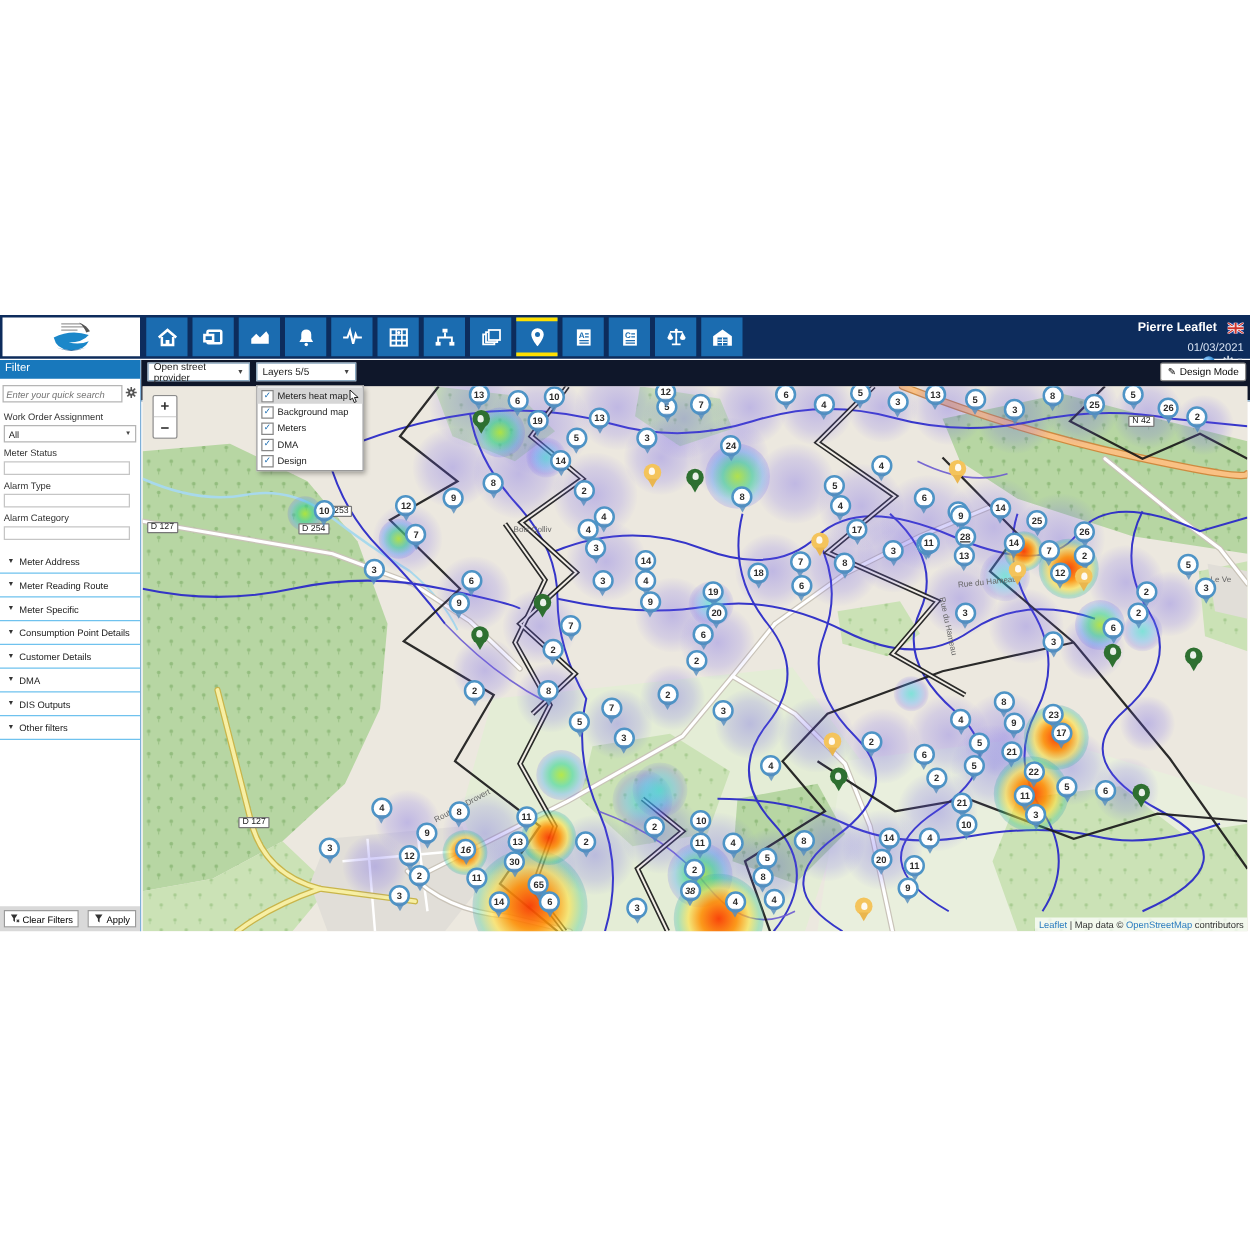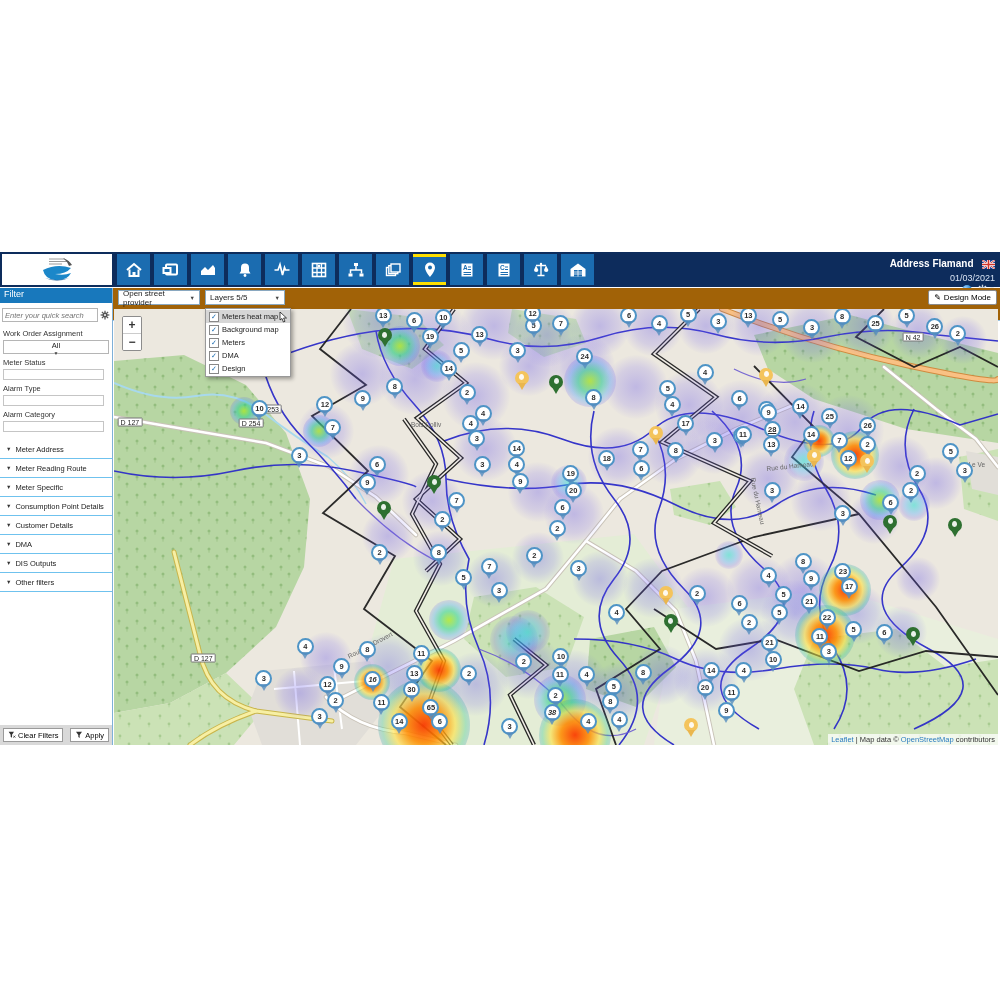--- a/index.html
+++ b/index.html
@@ -20,32 +20,32 @@
   .user-icons{display:flex;justify-content:flex-end;align-items:center;gap:5px;margin-top:1px;}
   .globe{width:10px;height:10px;border-radius:50%;background:radial-gradient(circle at 35% 30%, #9fd2ff 0%, #2a87d0 55%, #105a9a 100%);display:inline-block;}
   .gear-wrap{display:flex;align-items:center;gap:1px;color:#cfd8e3;font-size:6px;}
 
   
   .sidebar{position:absolute;left:0;top:36px;width:113px;bottom:0;background:#fff;border-right:1px solid #7fb0d8;box-sizing:border-box;}
   .sidebar-title{height:13px;background:#1878bc;color:#fff;font-size:9px;padding:1px 4px;}
   .search-row{display:flex;align-items:center;gap:2px;padding:3px 2px 2px 2px;}
   .search-input{flex:1;width:80px;height:12px;font-size:7.5px;font-style:italic;border:1px solid #b5b5b5;padding:0 2px;color:#444;font-family:"Liberation Sans",sans-serif;}
   .flabel{font-size:7.5px;color:#333;padding:3px 3px 1px 3px;}
-  .fselect{margin:1px 3px;height:12px;border:1px solid #b5b5b5;font-size:7.5px;display:flex;align-items:center;justify-content:space-between;padding:0 3px;color:#222;cursor:pointer;background:#fff;flex-direction:column;}
+  .fselect{margin:1px 3px;height:12px;border:1px solid #b5b5b5;font-size:7.5px;display:flex;align-items:center;justify-content:space-between;padding:0 3px;color:#222;cursor:pointer;background:#fff;}
   .fselect .caret{font-size:5px;color:#444;}
   .finput{display:block;margin:1px 3px;width:101px;height:11px;border:1px solid #c5c5c5;font-size:7.5px;padding:0 2px;box-sizing:border-box;}
   .sections{margin-top:8px;}
   .section-row{display:flex;align-items:center;gap:4px;height:18px;border-bottom:1px solid #6fc2ee;padding-left:6px;cursor:pointer;}
   .section-row .tri{font-size:5.5px;color:#333;}
   .section-row .slab{font-size:7.5px;color:#222;}
   .sidebar-bottom{position:absolute;bottom:0;left:0;right:0;height:20px;background:#d9d9d9;display:flex;align-items:center;justify-content:space-between;padding:0 3px;box-sizing:border-box;}
   .sb-btn{background:#fff;border:1px solid #9a9a9a;font-size:7.5px;height:14px;display:flex;align-items:center;gap:2px;padding:0 4px;cursor:pointer;font-family:"Liberation Sans",sans-serif;}
 
   
-  .mapbar{position:absolute;left:113px;top:36px;right:0;height:33px;background:#a16207;border-bottom:1px solid #9cc3e0;box-sizing:border-box;}
+  .mapbar{position:absolute;left:113px;top:36px;right:0;height:33px;background:#0f172a;border-bottom:1px solid #9cc3e0;box-sizing:border-box;}
   .dd{position:absolute;top:2px;height:15px;background:#fff;border:1px solid #8aa8c0;font-size:8px;color:#222;display:flex;align-items:center;justify-content:space-between;padding:0 4px;cursor:pointer;box-sizing:border-box;}
   .dd .caret{font-size:5.5px;color:#444;margin-left:4px;}
   .dd-provider{left:5px;width:82px;}
   .dd-layers{left:92px;width:80px;}
   .design-btn{position:absolute;right:3px;top:2px;height:15px;background:#fff;border:1px solid #8a8a8a;border-radius:2px;font-size:8px;display:flex;align-items:center;gap:3px;padding:0 5px;cursor:pointer;}
 
   
   .layers-panel{position:absolute;left:92px;top:20px;width:84px;background:#fff;border:1px solid #999;box-shadow:2px 2px 4px rgba(0,0,0,.35);z-index:60;padding:1px 0;}
   .layer-item{display:flex;align-items:center;gap:3px;height:13px;padding:0 3px;font-size:7.5px;color:#222;cursor:pointer;position:relative;white-space:nowrap;overflow:hidden;}
   .layer-item.hl{background:#d6d6d6;}
@@ -180,21 +180,21 @@
         <svg width="18" height="18" viewBox="0 0 18 18">
             <path d="M1.5 8 L9 2.5 L16.5 8 V15.5 H1.5 Z" fill="#fff"></path>
             <rect x="5" y="9" width="8" height="6.5" fill="#1b6cb0"></rect>
             <path d="M5 11 h8 M5 13 h8 M9 9 v6.5" stroke="#fff" stroke-width=".8"></path>
           </svg>
       </div>
     </div>
 
     <div class="user-block">
       <div>
-        <span class="user-name">Address Flamand</span>
+        <span class="user-name">Pierre Leaflet</span>
         <span class="flag">
           <svg width="13" height="9" viewBox="0 0 13 9">
               <rect width="13" height="9" fill="#1f3f94"></rect>
               <path d="M0 0 L13 9 M13 0 L0 9" stroke="#fff" stroke-width="2"></path>
               <path d="M0 0 L13 9 M13 0 L0 9" stroke="#d0342c" stroke-width=".9"></path>
               <path d="M6.5 0 V9 M0 4.5 H13" stroke="#fff" stroke-width="3"></path>
               <path d="M6.5 0 V9 M0 4.5 H13" stroke="#d0342c" stroke-width="1.6"></path>
             </svg>
         </span>
       </div>

